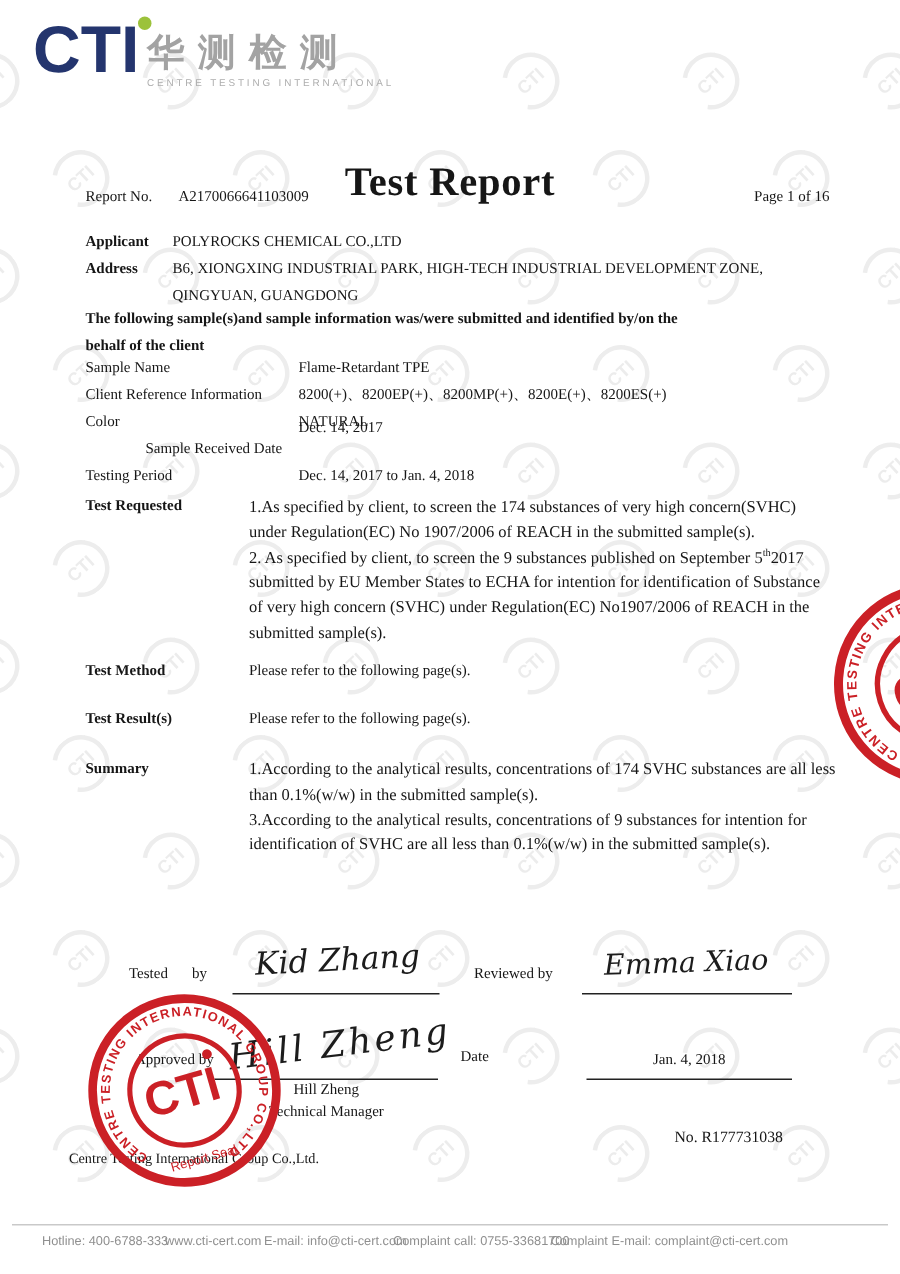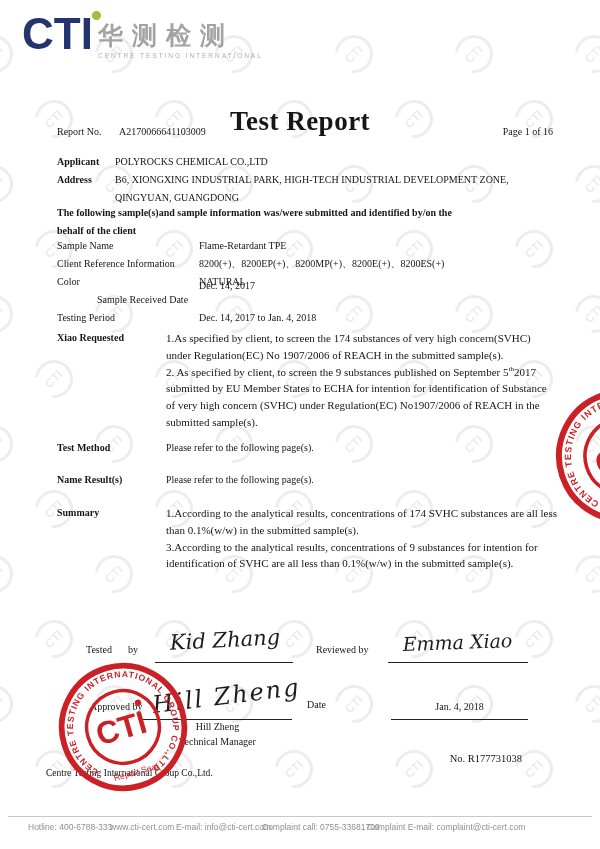--- a/index.html
+++ b/index.html
@@ -269,29 +269,29 @@
   <div class="abs lay t" style="left:199px;top:240px;text-align:right;">Flame-Retardant TPE</div>
   <div class="abs lay t" style="left:57px;top:258px;">Client Reference Information</div>
   <div class="abs lay t" style="left:199px;top:258px;">8200(+)、8200EP(+)、8200MP(+)、8200E(+)、8200ES(+)</div>
   <div class="abs lay t" style="left:57px;top:276px;">Color</div>
   <div class="abs lay t" style="left:199px;top:276px;">NATURAL</div>
   <div class="abs lay t" style="left:57px;top:294px;margin-left:40px;">Sample Received Date</div>
   <div class="abs lay t" style="left:199px;top:280px;">Dec. 14, 2017</div>
   <div class="abs lay t" style="left:57px;top:312px;">Testing Period</div>
   <div class="abs lay t" style="left:199px;top:312px;">Dec. 14, 2017 to Jan. 4, 2018</div>
 
-  <div class="abs lay t b" style="left:57px;top:332px;">Xiao Requested</div>
+  <div class="abs lay t b" style="left:57px;top:332px;">Test Requested</div>
   <div class="abs lay para" style="left:166px;top:330px;">
     <span>1.As specified by client, to screen the 174 substances of very high concern(SVHC) under Regulation(EC) No 1907/2006 of REACH in the submitted sample(s).</span><br>
     <span>2. As specified by client, to screen the 9 substances published on September 5</span><sup class="sm">th</sup><span>2017 submitted by EU Member States to ECHA for intention for identification of Substance of very high concern (SVHC) under Regulation(EC) No1907/2006 of REACH in the submitted sample(s).</span>
   </div>
 
   <div class="abs lay t b" style="left:57px;top:442px;">Test Method</div>
   <div class="abs lay t" style="left:166px;top:442px;">Please refer to the following page(s).</div>
-  <div class="abs lay t b" style="left:57px;top:474px;">Name Result(s)</div>
+  <div class="abs lay t b" style="left:57px;top:474px;">Test Result(s)</div>
   <div class="abs lay t" style="left:166px;top:474px;">Please refer to the following page(s).</div>
 
   <div class="abs lay t b" style="left:57px;top:507px;">Summary</div>
   <div class="abs lay para" style="left:166px;top:505px;">
     <span>1.According to the analytical results, concentrations of 174 SVHC substances are all less than 0.1%(w/w) in the submitted sample(s).</span><br>
     <span>3.According to the analytical results, concentrations of 9 substances for intention for identification of SVHC are all less than 0.1%(w/w) in the submitted sample(s).</span>
   </div>
 
   <div class="abs lay t" style="left:86px;top:644px;">Tested</div>
   <div class="abs lay t" style="left:128px;top:644px;">by</div>

